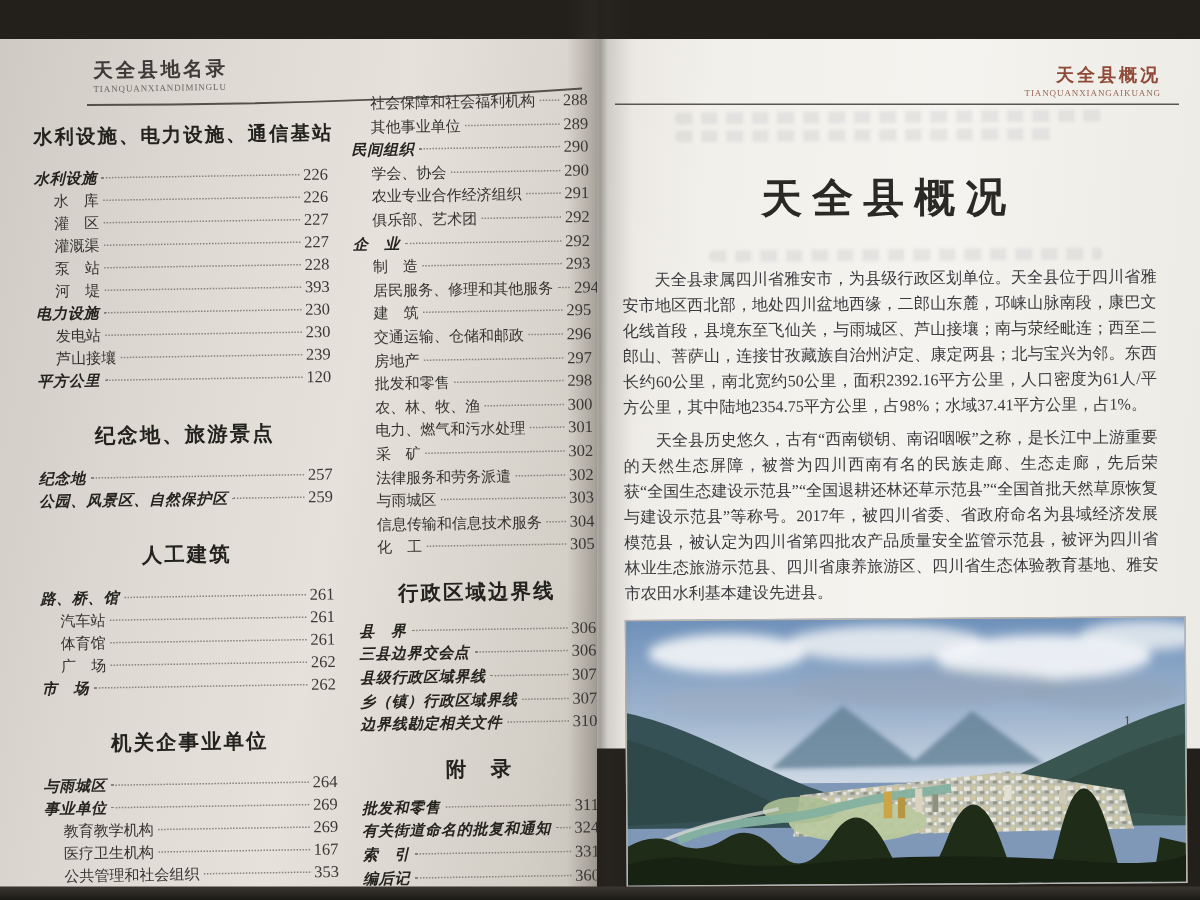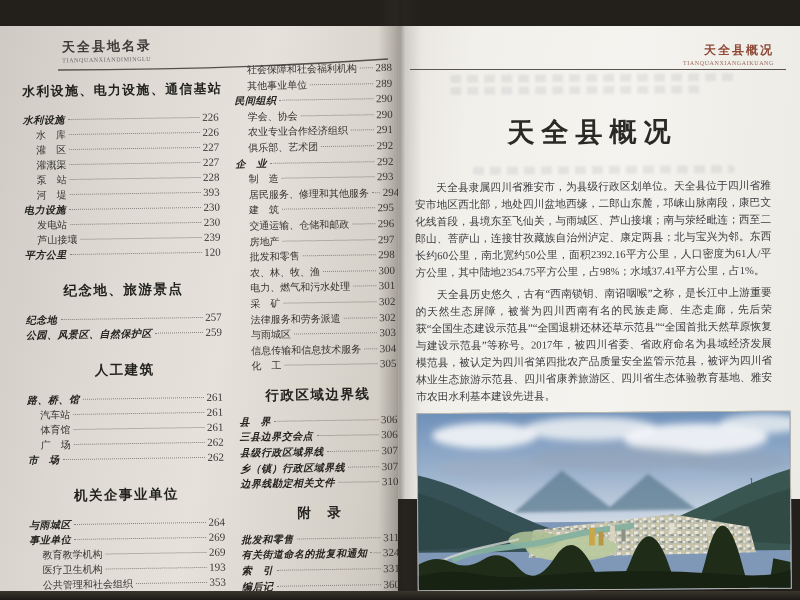--- a/index.html
+++ b/index.html
@@ -211,21 +211,21 @@
 
           <div class="toc-row sub">
             <span class="toc-label">教育教学机构</span>
             <span class="toc-leader"></span>
             <span class="toc-page">269</span>
           </div>
 
           <div class="toc-row sub">
             <span class="toc-label">医疗卫生机构</span>
             <span class="toc-leader"></span>
-            <span class="toc-page">193</span>
+            <span class="toc-page">167</span>
           </div>
 
           <div class="toc-row sub">
             <span class="toc-label">公共管理和社会组织</span>
             <span class="toc-leader"></span>
             <span class="toc-page">353</span>
           </div>
 
           <div class="toc-row sub">
             <span class="toc-label">农业、林业、场、站</span>

